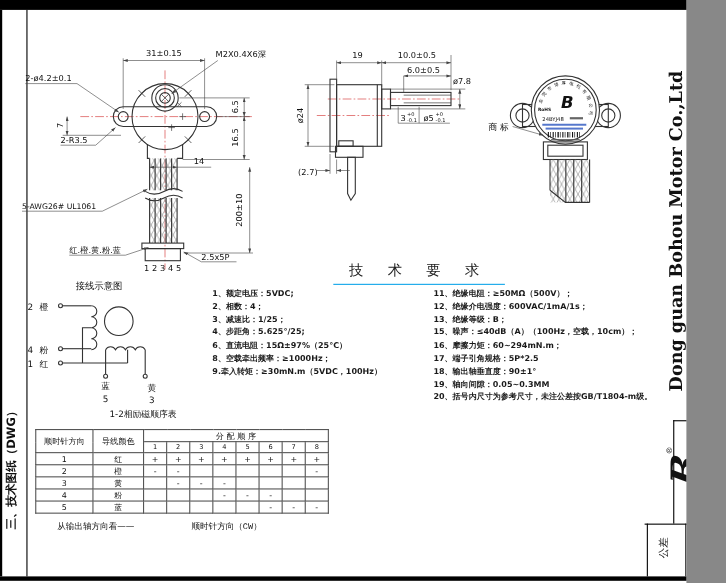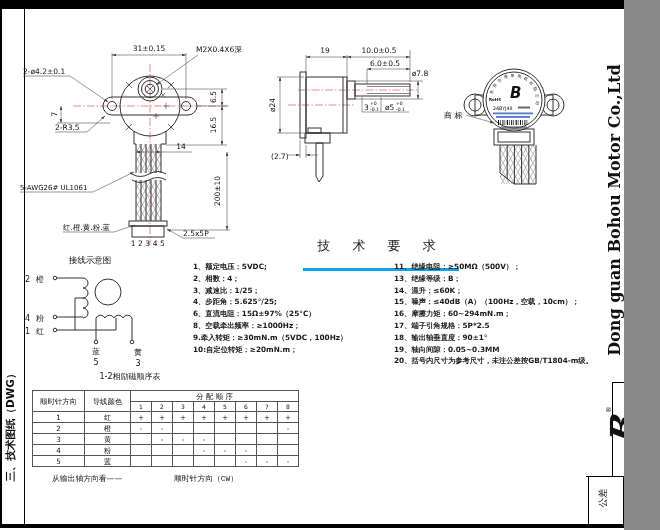--- a/index.html
+++ b/index.html
@@ -10,22 +10,22 @@
   svg text{font-family:"DejaVu Sans","Liberation Sans",sans-serif;fill:#111;}
   .dimtxt{font-size:7.5px;}
   .dimtxt-s{font-size:7px;}
   .toltxt{font-size:4.6px;}
   .outline{stroke:#333;stroke-width:1;fill:none;}
   .thin{stroke:#444;stroke-width:0.55;fill:none;}
   .red{stroke:#e06d6d;stroke-width:0.8;fill:none;stroke-dasharray:8 2 1.5 2;}
   .leader{stroke:#444;stroke-width:0.55;fill:none;}
   
   .tech-title{position:absolute;left:303px;top:237px;width:156px;text-align:center;
-      font-size:13px;letter-spacing:9px;color:#222;border-bottom:3px solid #0ea5e9;
-      padding-bottom:13px;white-space:nowrap;}
+      font-size:13px;letter-spacing:9px;color:#222;border-bottom:1px solid #0ea5e9;
+      padding-bottom:3px;white-space:nowrap;}
   .tech-col{position:absolute;top:261px;font-size:7.3px;line-height:11.8px;
       white-space:nowrap;color:#1a1a1a;font-weight:bold;}
   #tech-left{left:193px;}
   #tech-right{left:394px;}
   
   .wiring-title{position:absolute;left:58px;top:255px;width:64px;text-align:center;
       font-size:8.5px;white-space:nowrap;}
   
   .seq-title{position:absolute;left:60px;top:371px;width:140px;text-align:center;font-size:8px;}
   #seq-table{position:absolute;left:32px;top:390px;border-collapse:collapse;table-layout:fixed;}
@@ -272,26 +272,25 @@
 
   <div class="tech-title">技 术 要 求</div>
   <div id="tech-left" class="tech-col">
     <div>1、额定电压：5VDC;</div>
     <div>2、相数：4；</div>
     <div>3、减速比：1/25；</div>
     <div>4、步距角：5.625°/25;</div>
     <div>6、直流电阻：15Ω±97%（25°C）</div>
     <div>8、空载牵出频率：≥1000Hz；</div>
     <div>9.牵入转矩：≥30mN.m（5VDC，100Hz）</div>
-    <div>10:自定位转矩：≥20mN.m；</div>
   </div>
   <div id="tech-right" class="tech-col">
     <div>11、绝缘电阻：≥50MΩ（500V）；</div>
+    <div>12、绝缘介电强度：600VAC/1mA/1s；</div>
     <div>13、绝缘等级：B；</div>
-    <div>14、温升：≤60K；</div>
     <div>15、噪声：≤40dB（A）（100Hz，空载，10cm）；</div>
     <div>16、摩擦力矩：60~294mN.m；</div>
     <div>17、端子引角规格：5P*2.5</div>
     <div>18、输出轴垂直度：90±1°</div>
     <div>19、轴向间隙：0.05~0.3MM</div>
     <div>20、括号内尺寸为参考尺寸，未注公差按GB/T1804-m级。</div>
   </div>
 
   <div class="wiring-title">接线示意图</div>
   <svg style="left:20px;top:264px;" width="150" height="110" viewBox="0 0 150 110">

